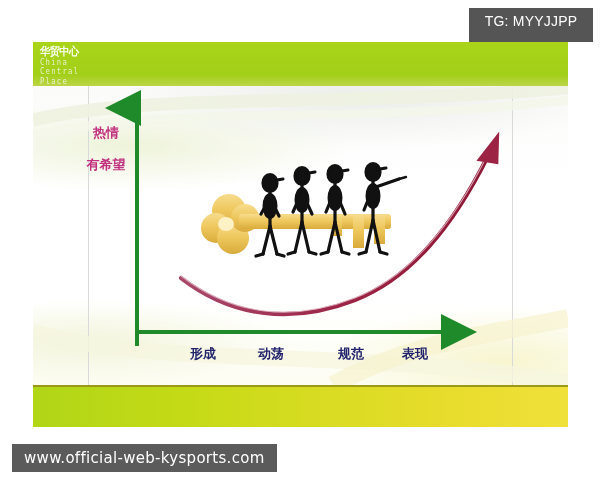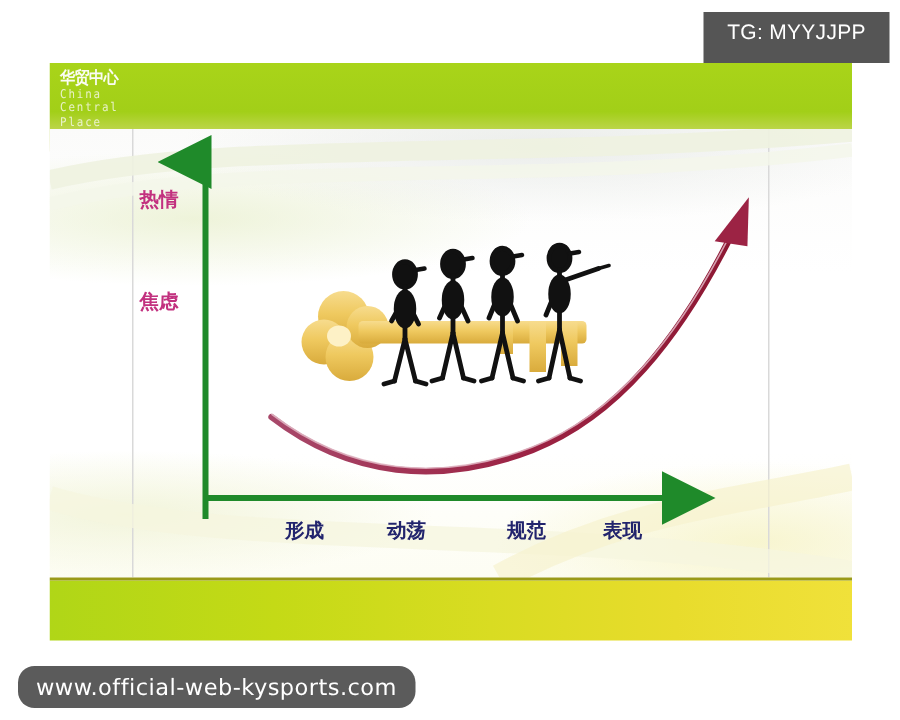--- a/index.html
+++ b/index.html
@@ -204,21 +204,20 @@
     top: 444px;
     height: 28px;
     padding: 0 12px;
     background: #5b5b5b;
     color: #ffffff;
     font-size: 15px;
     line-height: 28px;
     letter-spacing: 0.3px;
     font-family: "DejaVu Sans", sans-serif;
     white-space: nowrap;
-    border-radius: 11px;
   }
 </style>
 </head>
 <body>
 
 <div id="tg-badge">TG: MYYJJPP</div>
 
 <div id="slide">
 
   <div id="header-band">
@@ -239,21 +238,21 @@
 
     <svg id="bg-swoosh" viewBox="0 0 535 299" xmlns="http://www.w3.org/2000/svg">
       <path d="M0,34 C120,6 300,22 535,2" stroke="#eef2e0" stroke-width="13" fill="none" opacity="0.9"></path>
       <path d="M0,50 C130,18 320,40 535,14" stroke="#f4f6ea" stroke-width="9" fill="none" opacity="0.8"></path>
       <path d="M0,246 C120,282 330,262 535,296" stroke="#f5f6df" stroke-width="16" fill="none" opacity="0.75"></path>
       <path d="M300,299 C380,255 450,250 535,232" stroke="#f6f2cf" stroke-width="18" fill="none" opacity="0.7"></path>
     </svg>
 
 
     <div class="ylabel" style="top:38px">热情</div>
-    <div class="ylabel" style="top:106px">焦虑</div>
+    <div class="ylabel" style="top:70px">有希望</div>
 
     <div class="xlabel" style="left:140px">形成</div>
     <div class="xlabel" style="left:208px">动荡</div>
     <div class="xlabel" style="left:288px">规范</div>
     <div class="xlabel" style="left:352px">表现</div>
 
     <svg id="figure" viewBox="0 0 535 299" xmlns="http://www.w3.org/2000/svg">
       <defs>
         <linearGradient id="keyGrad" x1="0" y1="0" x2="0" y2="1">
           <stop offset="0%" stop-color="#f7dc8e"></stop>

